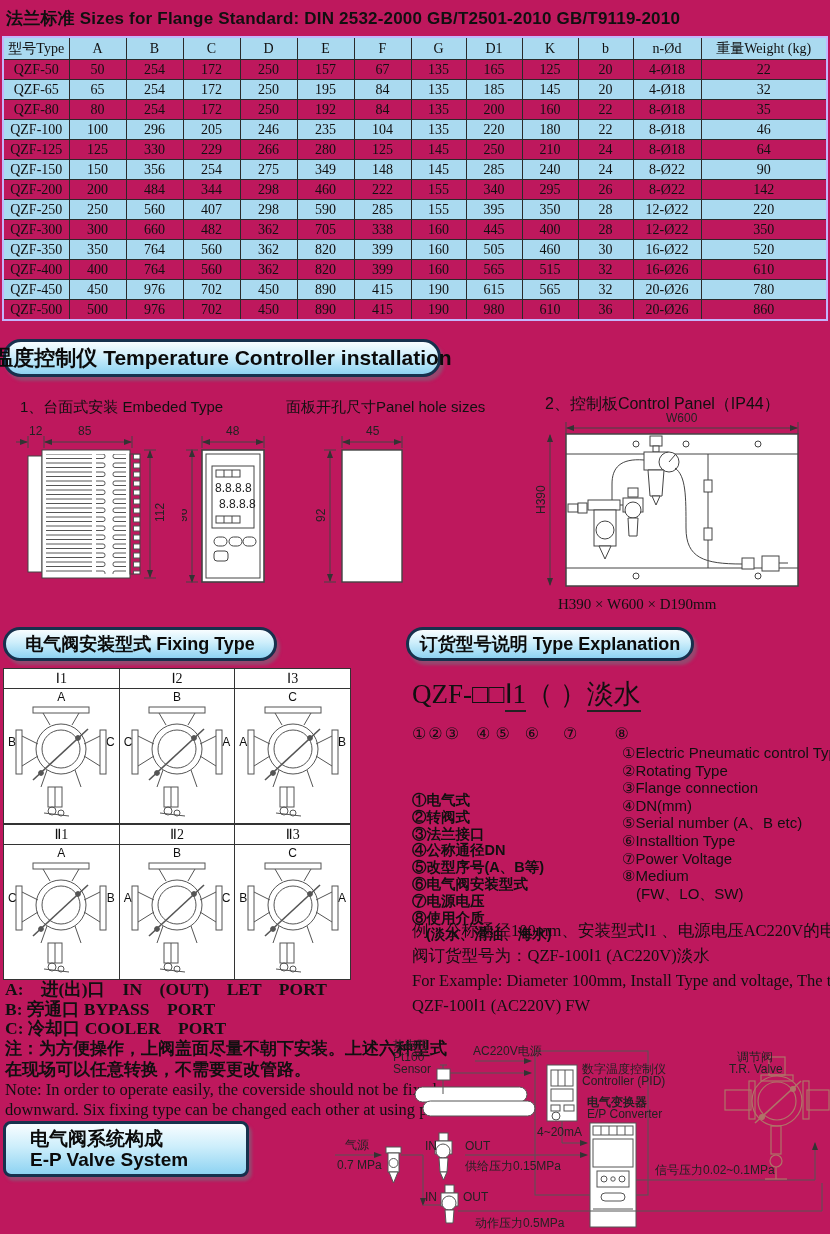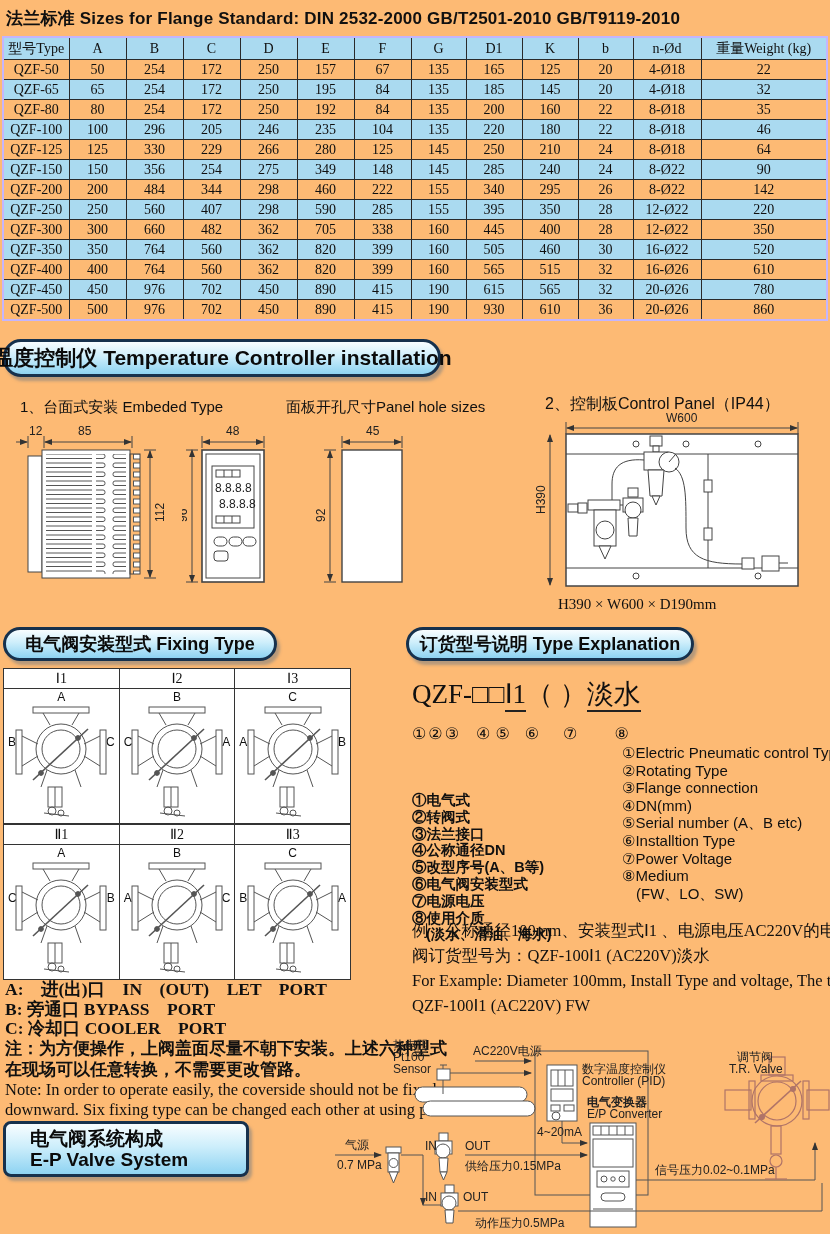--- a/index.html
+++ b/index.html
@@ -1,16 +1,16 @@
 <!DOCTYPE html>
 <html style="--row-alt: #aadaf0; --pill-fill: #8ed3f2; --pill-border: #16314d;"><head>
 <meta charset="utf-8">
 <style>
   html,body{margin:0;padding:0;background:#e8e8e8;}
-  .page{position:relative;width:830px;height:1234px;margin:0 auto;background:#fdba74;
+  .page{position:relative;width:830px;height:1234px;margin:0 auto;background:#be185d;
         font-family:"Liberation Serif",serif;color:#101010;overflow:hidden;}
   
   .doc-title{position:absolute;left:6px;top:7px;font-family:"Liberation Sans",sans-serif;
              font-weight:700;font-size:17px;letter-spacing:.2px;white-space:nowrap;}
   
   .flange{position:absolute;left:2px;top:36px;width:826px;border-collapse:collapse;
           table-layout:fixed;text-align:center;font-size:14px;border:2px solid #c4b5fd;}
   .flange th,.flange td{border:1px solid #2a2a2a;height:19px;padding:0;white-space:nowrap;overflow:hidden;font-weight:400;}
   .flange thead th{background:var(--row-alt,#aadaf0);height:21px;}
   .flange tr.alt td{background:var(--row-alt,#aadaf0);}
@@ -317,21 +317,21 @@
         </tr>
         <tr>
           <td>QZF-500</td>
           <td>500</td>
           <td>976</td>
           <td>702</td>
           <td>450</td>
           <td>890</td>
           <td>415</td>
           <td>190</td>
-          <td>930</td>
+          <td>980</td>
           <td>610</td>
           <td>36</td>
           <td>20-Ø26</td>
           <td>860</td>
         </tr>
       </tbody>
   </table>
 
   <div class="pill" id="pill-temp">温度控制仪 Temperature Controller installation</div>
 

